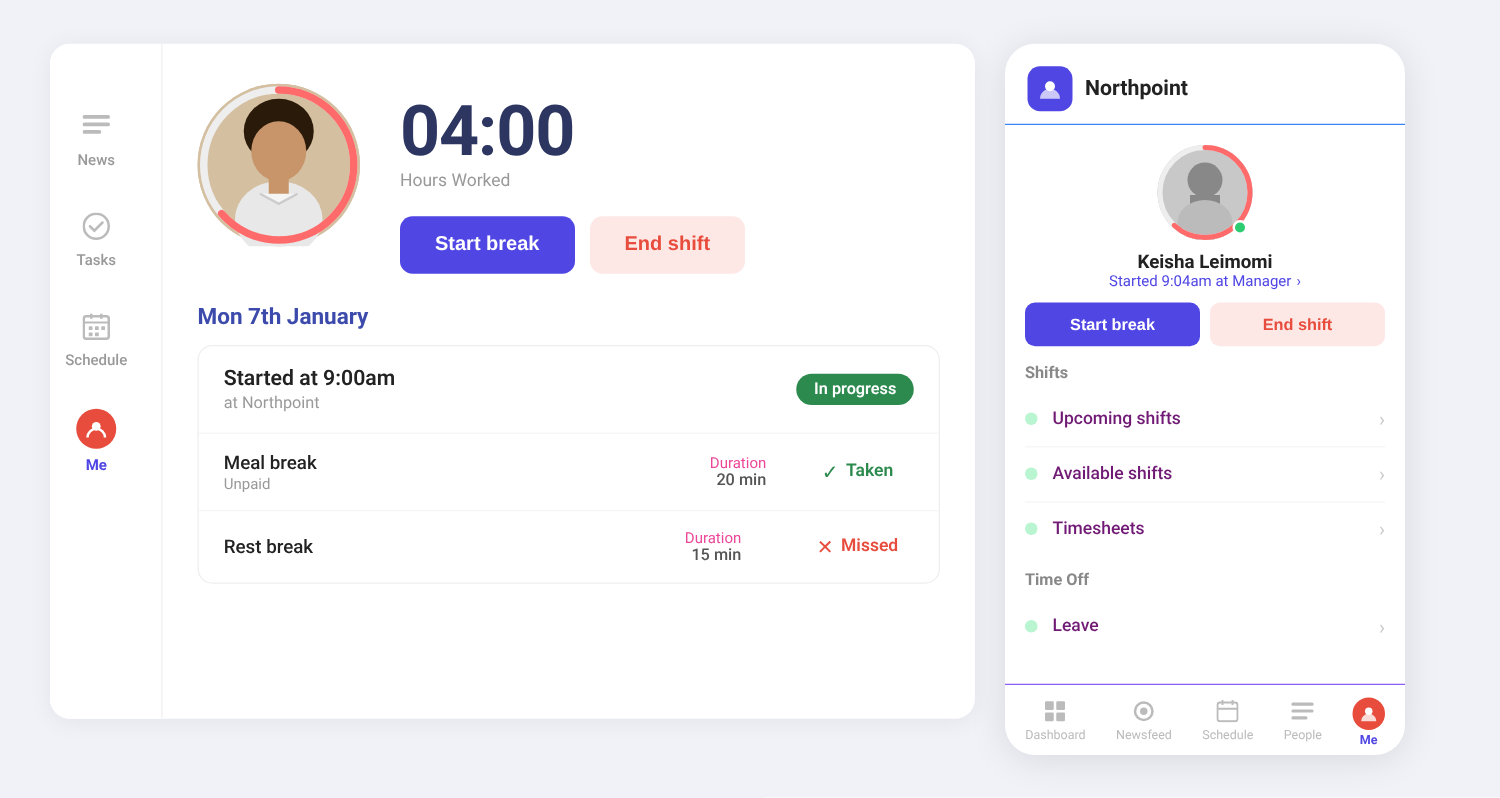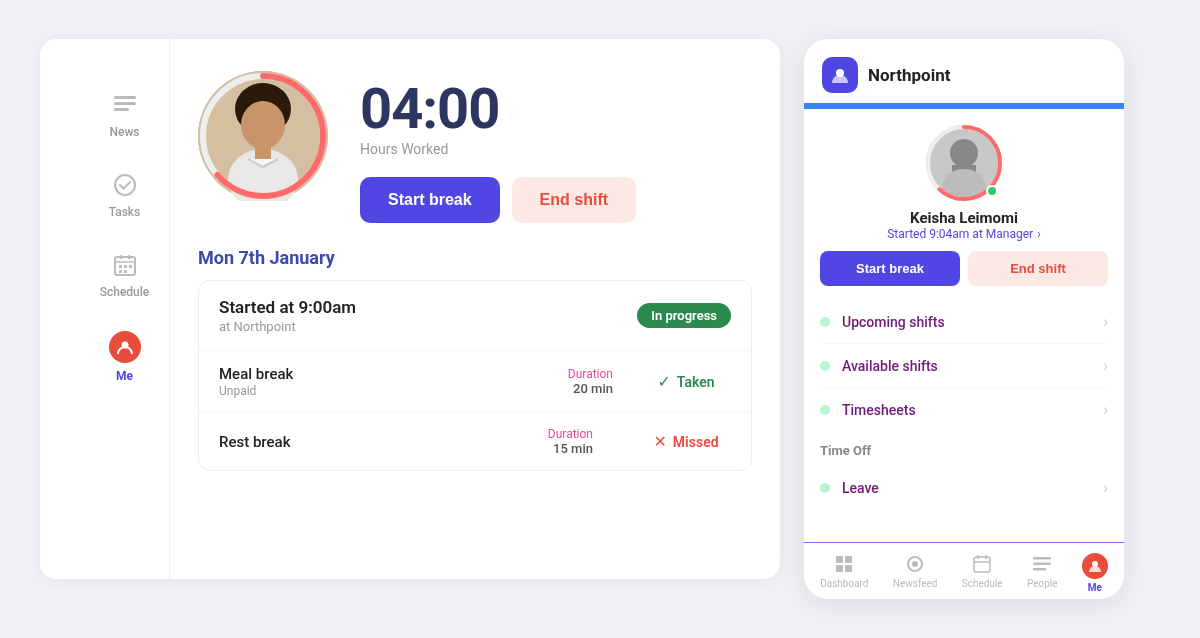--- a/index.html
+++ b/index.html
@@ -29,24 +29,22 @@
       display: flex;
       overflow: hidden;
       box-shadow: 0 2px 20px rgba(0,0,0,0.06);
     }
     .sidebar {
       width: 90px;
       background: #fff;
       border-right: 1px solid #f0f0f0;
       display: flex;
       flex-direction: column;
-      align-items: center;
       padding-top: 40px;
       gap: 8px;
-      margin-left: 40px;
     }
     .sidebar-item {
       display: flex;
       flex-direction: column;
       align-items: center;
       gap: 6px;
       padding: 12px 10px;
       border-radius: 10px;
       cursor: pointer;
       width: 74px;
@@ -224,21 +222,21 @@
       box-shadow: 0 4px 30px rgba(0,0,0,0.10);
       overflow: hidden;
       display: flex;
       flex-direction: column;
     }
     .phone-header {
       padding: 18px 18px 10px;
       display: flex;
       align-items: center;
       gap: 10px;
-      border-bottom: 6px solid #3b82f6;
+      border-bottom: 1px solid #3b82f6;
     }
     .app-icon {
       width: 36px;
       height: 36px;
       background: #5046e4;
       border-radius: 10px;
       display: flex;
       align-items: center;
       justify-content: center;
       color: #fff;
@@ -573,20 +571,21 @@
           <span>›</span>
         </div>
       </div>
 
       <div class="phone-btn-row">
         <button class="phone-btn-break">Start break</button>
         <button class="phone-btn-end">End shift</button>
       </div>
 
       <div class="shifts-section">
+        <div class="section-title">Shifts</div>
         <div class="menu-item">
           <div class="menu-dot"></div>
           <span class="menu-label">Upcoming shifts</span>
           <span class="menu-chevron">›</span>
         </div>
         <div class="menu-item">
           <div class="menu-dot"></div>
           <span class="menu-label">Available shifts</span>
           <span class="menu-chevron">›</span>
         </div>

